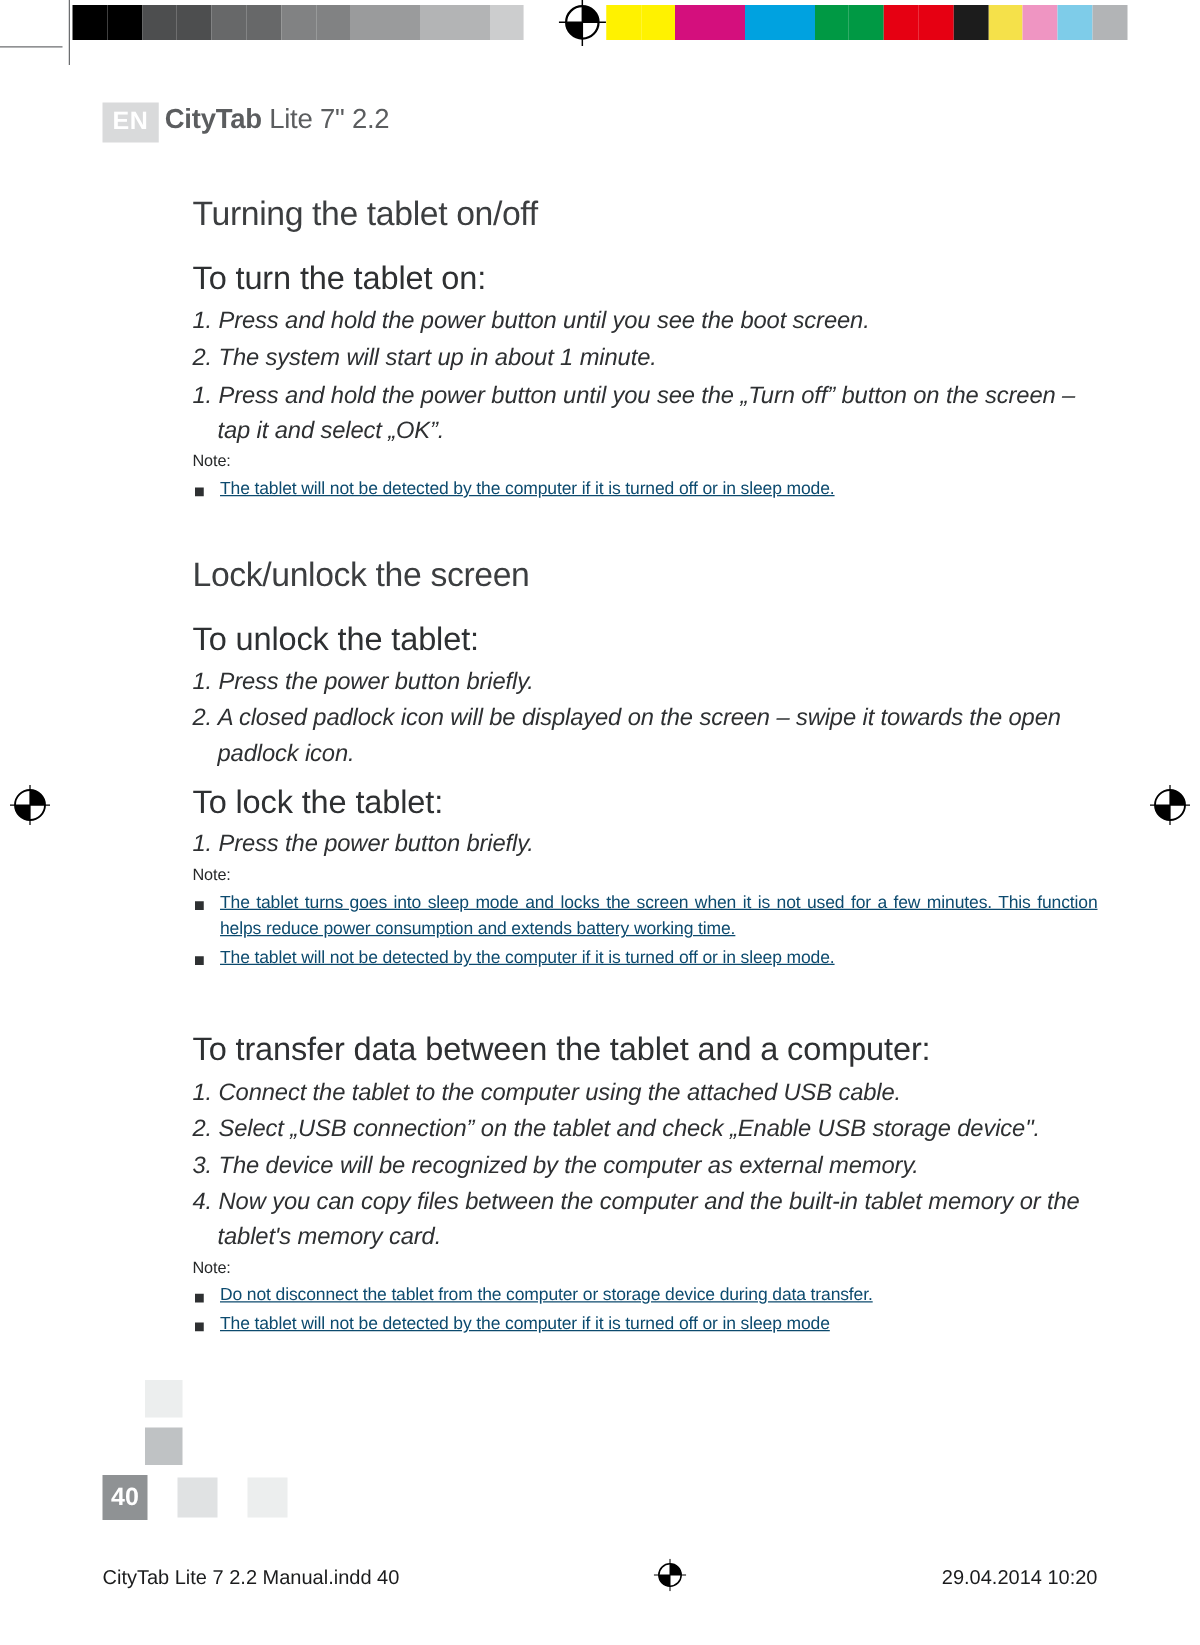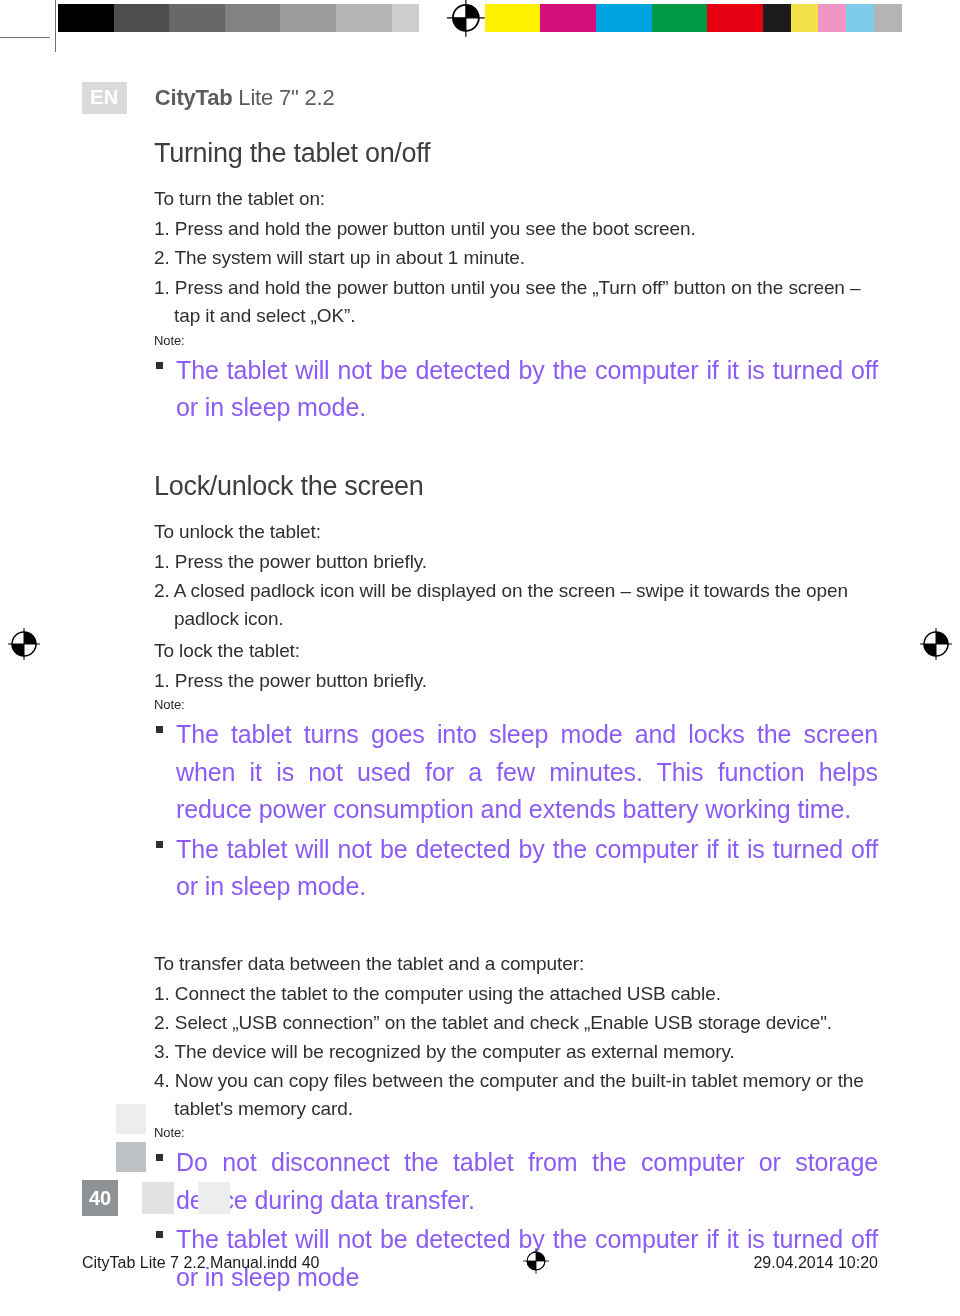--- a/index.html
+++ b/index.html
@@ -33,68 +33,69 @@
     background: #d9dadb;
     color: #fff;
     font-weight: 700;
     font-size: 20px;
     padding: 4px 8px 5px 8px;
     letter-spacing: 0.5px;
     vertical-align: middle;
   }
   .product-line {
     display: flex;
-    align-items: center;
-    gap: 28px;
-    margin-bottom: 24px;
+    gap: 5px;
+    margin-bottom: 42px;
     margin-top: 2px;
   }
   .product-name { font-size: 22px; font-weight: 400; color: #5b5d5f; letter-spacing: -0.2px; }
   .product-name strong { font-weight: 700; }
 
   .content-col { margin-left: 72px; margin-right: 0; }
 
   h2.section {
     font-size: 27px;
     font-weight: 400;
     color: #3c3e40;
     margin-bottom: 16px;
     margin-top: 14px;
     letter-spacing: -0.3px;
   }
   .block + .block { margin-top: 44px; }
 
   p.para {
-    font-size: 19px;
+    font-size: 26px;
     line-height: 1.48;
     color: #2e3032;
     margin: 4px 0 0 0;
     letter-spacing: -0.1px;
   }
   .olist { list-style: none; padding: 0; margin: 2px 0 0 0; }
   .olist li {
     font-size: 19px;
     line-height: 1.48;
     color: #2e3032;
     padding-left: 20px;
     text-indent: -20px;
     letter-spacing: -0.1px;
     margin: 1px 0;
+    font-style: italic;
   }
   .note-label { font-size: 13px; margin-top: 2px; letter-spacing: -0.1px; }
   ul.bullets { list-style: none; padding: 0; margin: 4px 0 0 0; }
   ul.bullets li {
-    font-size: 25px;
+    font-size: 14px;
     line-height: 1.5;
-    color: #8b5cf6;
+    color: #0c4a6e;
     position: relative;
     padding-left: 22px;
     margin: 0 0 2px 0;
     letter-spacing: -0.1px;
     text-align: justify;
+    text-decoration: underline;
   }
   ul.bullets li::before {
     content: "";
     position: absolute;
     left: 2px;
     top: 10px;
     width: 7px;
     height: 7px;
     background: #2e3032;
   }

